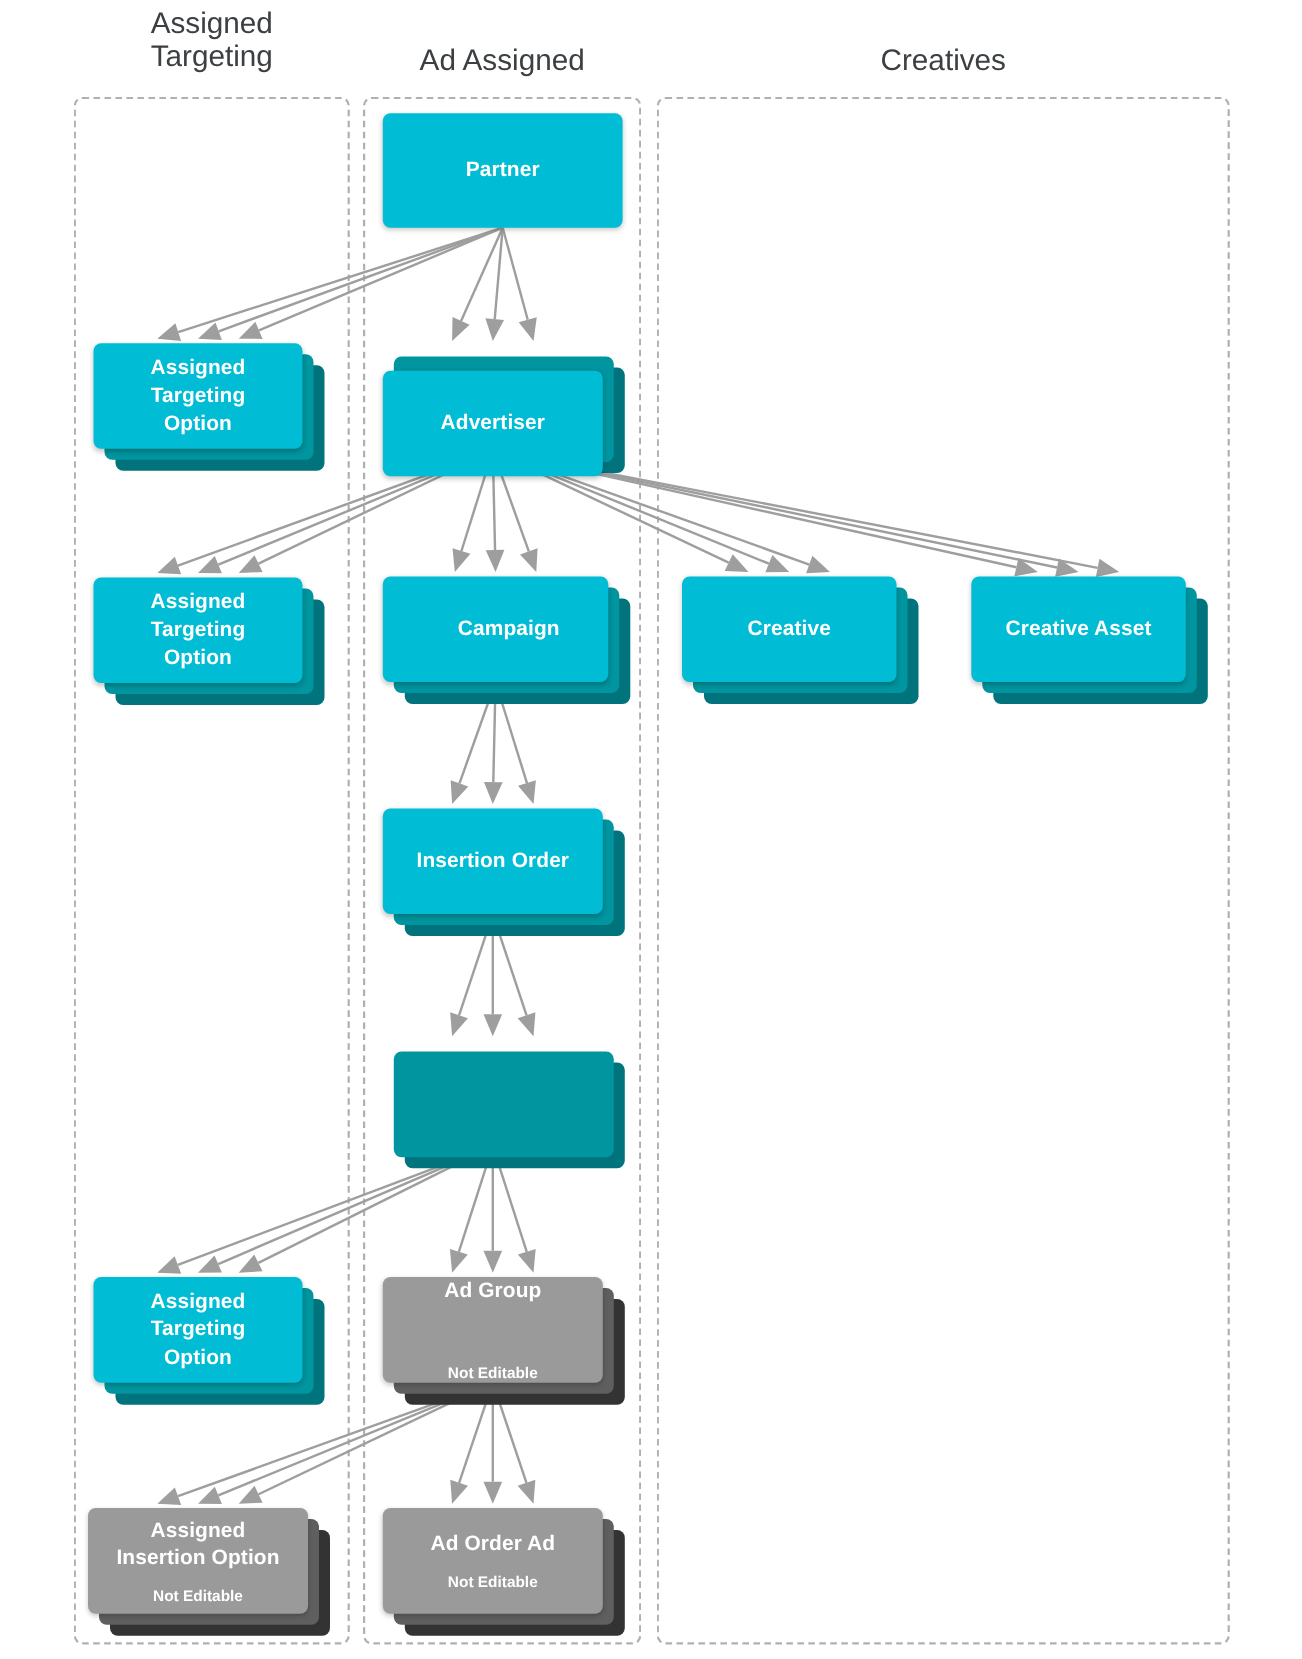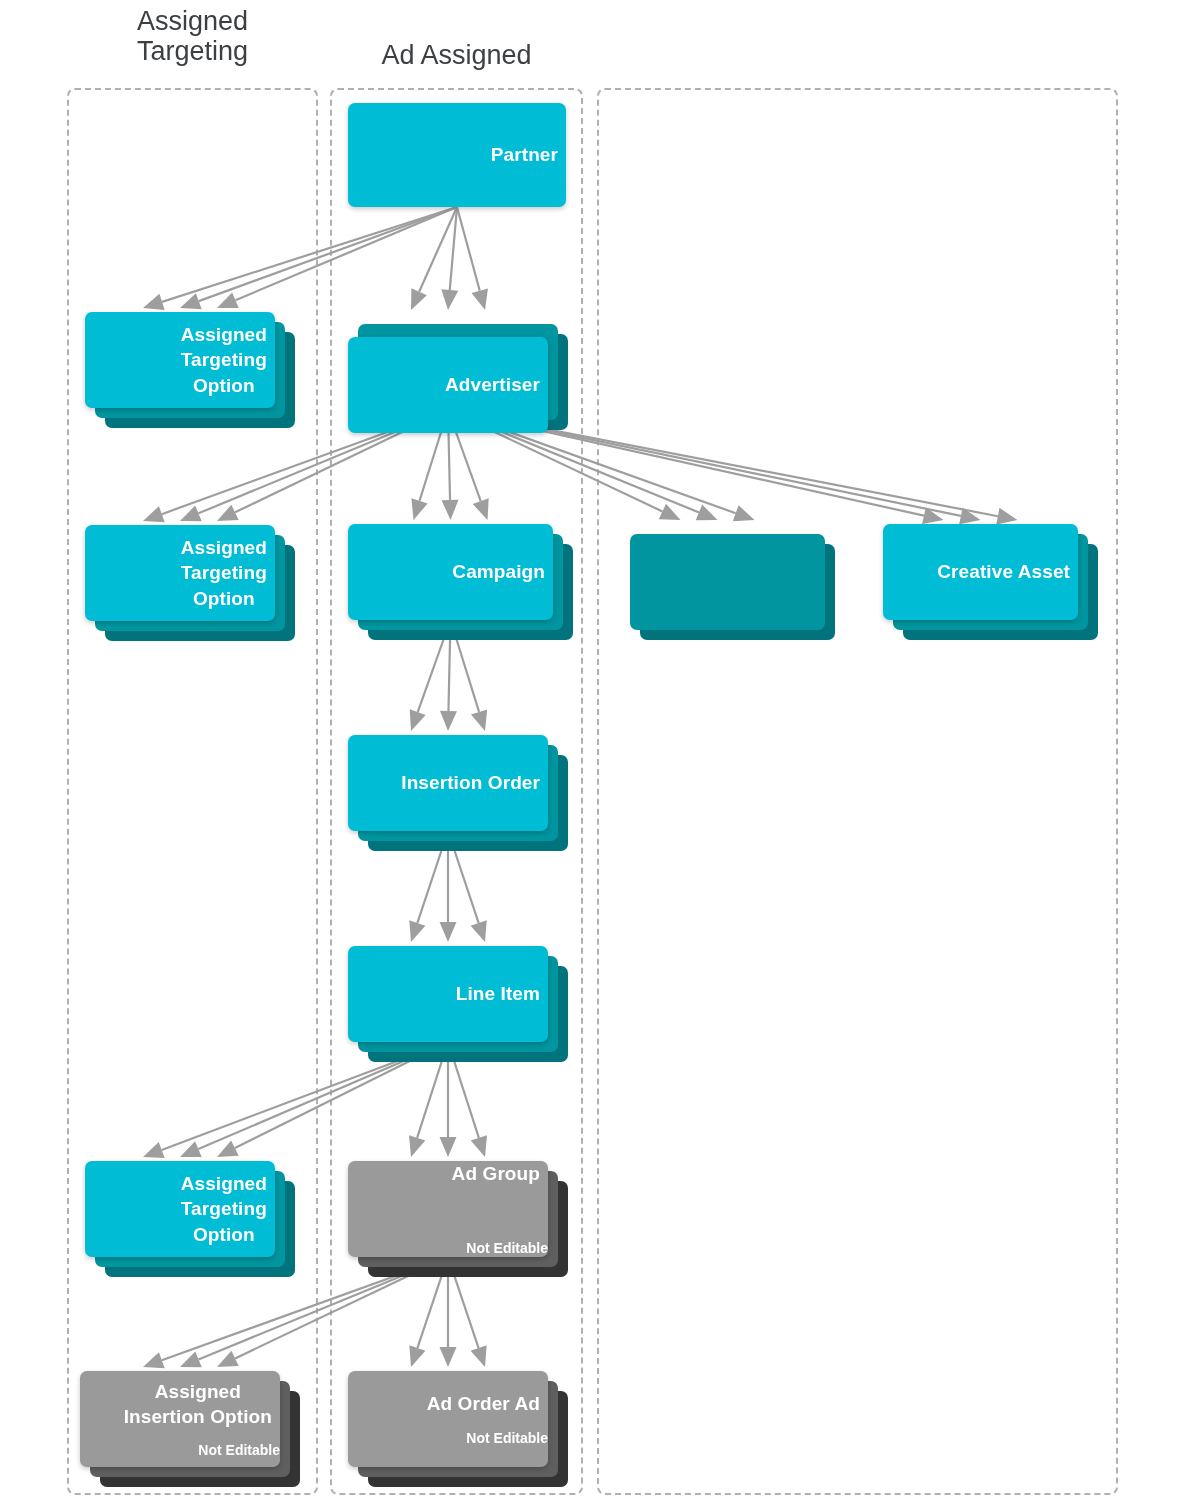--- a/index.html
+++ b/index.html
@@ -29,21 +29,21 @@
 
   
   #edges { position:absolute; left:0; top:0; width:1184px; height:1508px; }
 
   
   .node { position:absolute; }
   .card {
     position:absolute; left:0; top:0;
     border-radius:7px;
     display:flex; flex-direction:column;
-    align-items:flex-end; justify-content:center;
+    align-items:center; justify-content:center;
     color:#ffffff; text-align:center;
   }
   .card.l3 { z-index:1; }
   .card.l2 { z-index:2; }
   .card.l1 { z-index:3; box-shadow:0 2px 5px rgba(0,0,0,0.22); }
   .node-label {
     font-size:19px; font-weight:bold; line-height:1.33;
     letter-spacing:0.1px;
     padding:0 8px;
   }
@@ -58,20 +58,23 @@
 
 <div id="stage">
 
   <div class="col-header" id="hdr-0" style="left: 67px; top: 6px; width: 251px;">
       <div>Assigned</div>
       <div>Targeting</div>
     </div>
   <div class="col-header" id="hdr-1" style="left: 330px; top: 40px; width: 253px;">
       <div>Ad Assigned</div>
     </div>
+  <div class="col-header" id="hdr-2" style="left: 597px; top: 40px; width: 521px;">
+      <div>Creatives</div>
+    </div>
 
   <div id="groups">
       <div class="group-box" style="left: 67px; top: 88px; width: 251px; height: 1407px; border-color: rgb(176, 176, 176);"></div>
       <div class="group-box" style="left: 330px; top: 88px; width: 253px; height: 1407px; border-color: rgb(176, 176, 176);"></div>
       <div class="group-box" style="left: 597px; top: 88px; width: 521px; height: 1407px; border-color: rgb(176, 176, 176);"></div>
     </div>
 
   <svg id="edges" xmlns="http://www.w3.org/2000/svg">
       <g>
         <line x1="457.00" y1="207.00" x2="162.04" y2="301.88" stroke="#9e9e9e" stroke-width="2.2" stroke-linecap="butt"></line>
@@ -215,20 +218,25 @@
         <div class="card back l2" style="width: 205px; height: 96px; background: rgb(0, 149, 159); transform: translate(10px, 10px);"></div>
         <div class="card l1" style="width: 205px; height: 96px; background: rgb(0, 188, 212); padding-left: 24px;">
           <div class="node-label">
             <div>Campaign</div>
           </div>
         </div>
       </div>
       <div class="node" style="left: 620px; top: 524px; width: 219px; height: 120px;">
         <div class="card back l3" style="width: 195px; height: 96px; background: rgb(0, 115, 125); transform: translate(20px, 20px);"></div>
         <div class="card back l2" style="width: 195px; height: 96px; background: rgb(0, 149, 159); transform: translate(10px, 10px);"></div>
+        <div class="card l1" style="width: 195px; height: 96px; background: rgb(0, 188, 212);">
+          <div class="node-label">
+            <div>Creative</div>
+          </div>
+        </div>
       </div>
       <div class="node" style="left: 883px; top: 524px; width: 219px; height: 120px;">
         <div class="card back l3" style="width: 195px; height: 96px; background: rgb(0, 115, 125); transform: translate(20px, 20px);"></div>
         <div class="card back l2" style="width: 195px; height: 96px; background: rgb(0, 149, 159); transform: translate(10px, 10px);"></div>
         <div class="card l1" style="width: 195px; height: 96px; background: rgb(0, 188, 212);">
           <div class="node-label">
             <div>Creative Asset</div>
           </div>
         </div>
       </div>
@@ -237,25 +245,20 @@
         <div class="card back l2" style="width: 200px; height: 96px; background: rgb(0, 149, 159); transform: translate(10px, 10px);"></div>
         <div class="card l1" style="width: 200px; height: 96px; background: rgb(0, 188, 212);">
           <div class="node-label">
             <div>Insertion Order</div>
           </div>
         </div>
       </div>
       <div class="node" style="left: 348px; top: 946px; width: 224px; height: 120px;">
         <div class="card back l3" style="width: 200px; height: 96px; background: rgb(0, 115, 125); transform: translate(20px, 20px);"></div>
         <div class="card back l2" style="width: 200px; height: 96px; background: rgb(0, 149, 159); transform: translate(10px, 10px);"></div>
-        <div class="card l1" style="width: 200px; height: 96px; background: rgb(0, 188, 212);">
-          <div class="node-label">
-            <div>Line Item</div>
-          </div>
-        </div>
       </div>
       <div class="node" style="left: 85px; top: 1161px; width: 214px; height: 120px;">
         <div class="card back l3" style="width: 190px; height: 96px; background: rgb(0, 115, 125); transform: translate(20px, 20px);"></div>
         <div class="card back l2" style="width: 190px; height: 96px; background: rgb(0, 149, 159); transform: translate(10px, 10px);"></div>
         <div class="card l1" style="width: 190px; height: 96px; background: rgb(0, 188, 212);">
           <div class="node-label">
             <div>Assigned</div>
             <div>Targeting</div>
             <div>Option</div>
           </div>

